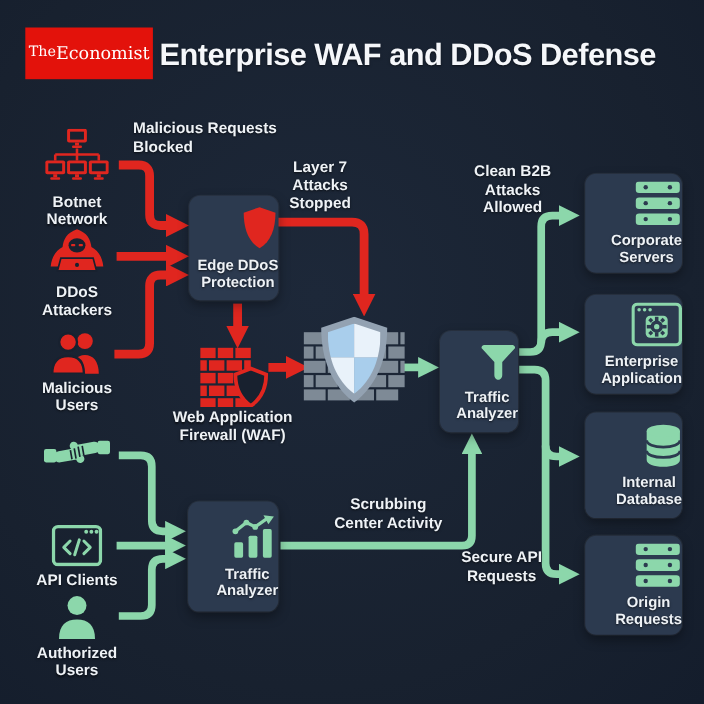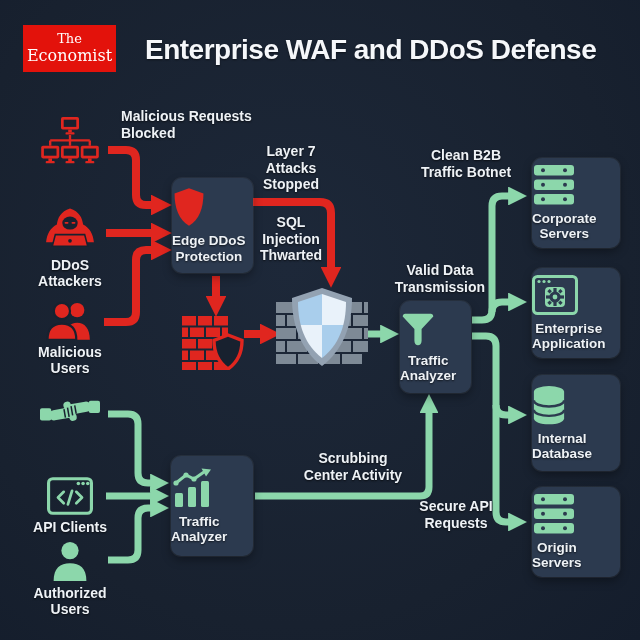--- a/index.html
+++ b/index.html
@@ -11,23 +11,23 @@
   body{font-family:"Liberation Sans",sans-serif;background:#0e1520;}
   .stage{
     position:relative;width:640px;height:640px;overflow:hidden;
     background:radial-gradient(ellipse at 45% 42%, #1d2839 0%, var(--bg) 68%, #141d2c 100%);
   }
   .arrows{position:absolute;left:0;top:0;width:640px;height:640px;}
   .red-line{stroke:var(--red);stroke-width:8;fill:none;stroke-linecap:butt;}
   .green-line{stroke:var(--green);stroke-width:7;fill:none;stroke-linecap:butt;}
 
   .logo{
-    position:absolute;left:23px;top:25px;width:93px;height:47px;
+    position:absolute;left:23px;top:25px;width:116px;height:47px;
     background:var(--logo-red);color:#fff;font-family:"DejaVu Serif",serif;
-    display:flex;flex-direction:column;align-items:center;justify-content:center;
+    display:flex;flex-direction:row;align-items:center;justify-content:center;
     line-height:1.12;text-align:left;
   }
   .logo .l1{font-size:13px;}
   .logo .l2{font-size:16px;}
   .title{
     position:absolute;left:145px;top:34px;font-size:28px;font-weight:700;
     color:#f5f7fa;letter-spacing:-0.5px;text-shadow:0 1px 2px rgba(0,0,0,.5);
   }
 
   .lbl{
@@ -38,21 +38,21 @@
     position:absolute;color:var(--text);font-size:14px;font-weight:700;line-height:1.18;
     white-space:pre-line;text-align:center;text-shadow:0 1px 2px rgba(0,0,0,.65);
   }
   .source{
     position:absolute;left:15px;width:110px;display:flex;flex-direction:column;
     align-items:center;gap:5px;
   }
   .box{
     position:absolute;background:var(--panel);border-radius:10px;
     box-shadow:0 0 0 1px rgba(255,255,255,.06), 0 4px 10px rgba(0,0,0,.35);
-    display:flex;flex-direction:column;align-items:flex-start;justify-content:center;gap:6px;
+    display:flex;flex-direction:column;align-items:flex-end;justify-content:center;gap:6px;
   }
   .box .lbl{font-size:13.5px;}
   .freefig{position:absolute;display:block;}
 </style>
 </head>
 <body>
 
 <div class="stage">
 
   <svg class="arrows" viewBox="0 0 640 640">
@@ -106,20 +106,22 @@
           <rect x="30" y="46" width="4" height="3"></rect>
           <rect x="27" y="49" width="10" height="2.5" rx="1"></rect>
         <rect x="44" y="32" width="20" height="14" rx="2"></rect>
           <rect x="52" y="46" width="4" height="3"></rect>
           <rect x="49" y="49" width="10" height="2.5" rx="1"></rect>
       </g>
       <rect x="3" y="35" width="14" height="8" fill="var(--bg)"></rect>
       <rect x="25" y="35" width="14" height="8" fill="var(--bg)"></rect>
       <rect x="47" y="35" width="14" height="8" fill="var(--bg)"></rect>
     </svg>
+    <div class="lbl">Botnet
+Network</div>
   </div>
 
   <div class="source" style="top:207px">
     <svg width="54" height="46" viewBox="0 0 70 58">
       <path d="M35 1 C23 5 19 13 18 22 C10 26 5 34 4 45 L66 45 C65 34 60 26 52 22 C51 13 47 5 35 1 Z" fill="var(--red)"></path>
       <ellipse cx="35" cy="20" rx="10" ry="8.5" fill="var(--bg)"></ellipse>
       <rect x="28" y="18.5" width="5" height="2.4" rx="1" fill="var(--red)"></rect>
       <rect x="37" y="18.5" width="5" height="2.4" rx="1" fill="var(--red)"></rect>
       <path d="M16 35 L54 35 L58 50 L12 50 Z" fill="var(--red)" stroke="var(--bg)" stroke-width="2"></path>
       <circle cx="35" cy="43" r="2.4" fill="var(--bg)"></circle>
@@ -213,20 +215,22 @@
       <rect x="0" y="34.5" width="6" height="9.5"></rect>
         <rect x="8" y="34.5" width="14" height="9.5"></rect>
         <rect x="24" y="34.5" width="14" height="9.5"></rect>
         <rect x="40" y="34.5" width="6" height="9.5"></rect>
       <rect x="0" y="46" width="14" height="8"></rect>
         <rect x="16" y="46" width="14" height="8"></rect>
         <rect x="32" y="46" width="14" height="8"></rect>
     </g>
     <path d="M46 19 L60 24.5 C60 36 56 46 46 53 C36 46 32 36 32 24.5 Z" fill="var(--bg)" stroke="var(--red)" stroke-width="3.4"></path>
   </svg>
+  <div class="lbl" style="position:absolute;left:151px;top:372px;width:121px">Web Application
+Firewall (WAF)</div>
 
   <svg class="freefig" style="left:276px;top:288px" width="92" height="80" viewBox="0 0 92 80">
     <g fill="var(--brick-gray)">
       <rect x="0" y="14" width="20" height="11"></rect>
         <rect x="22" y="14" width="20" height="11"></rect>
         <rect x="44" y="14" width="20" height="11"></rect>
         <rect x="66" y="14" width="20" height="11"></rect>
         <rect x="88" y="14" width="4" height="11"></rect>
       <rect x="0" y="27" width="9" height="11"></rect>
         <rect x="11" y="27" width="20" height="11"></rect>
@@ -350,33 +354,28 @@
       <g fill="var(--panel)">
         <circle cx="11" cy="5.2" r="2"></circle>
           <circle cx="33" cy="5.2" r="2"></circle>
         <circle cx="11" cy="19.7" r="2"></circle>
           <circle cx="33" cy="19.7" r="2"></circle>
         <circle cx="11" cy="34.2" r="2"></circle>
           <circle cx="33" cy="34.2" r="2"></circle>
       </g>
     </svg>
     <div class="lbl">Origin
-Servers</div>
+Requests</div>
   </div>
 
   <div class="flow-lbl" style="left:121px;top:108px;text-align:left">Malicious Requests
 Blocked</div>
   <div class="flow-lbl" style="left:251px;top:143px;width:80px">Layer 7
 Attacks
 Stopped</div>
-  <div class="flow-lbl" style="left:251px;top:214px;width:80px">SQL
-Injection
-Thwarted</div>
-  <div class="flow-lbl" style="left:390px;top:262px;width:100px">Valid Data
-Transmission</div>
   <div class="flow-lbl" style="left:416px;top:147px;width:100px">Clean B2B
-Traffic Botnet</div>
+Attacks Allowed</div>
   <div class="flow-lbl" style="left:303px;top:450px;width:100px">Scrubbing
 Center Activity</div>
   <div class="flow-lbl" style="left:406px;top:498px;width:100px">Secure API
 Requests</div>
 
 </div>
 
 </body></html>

